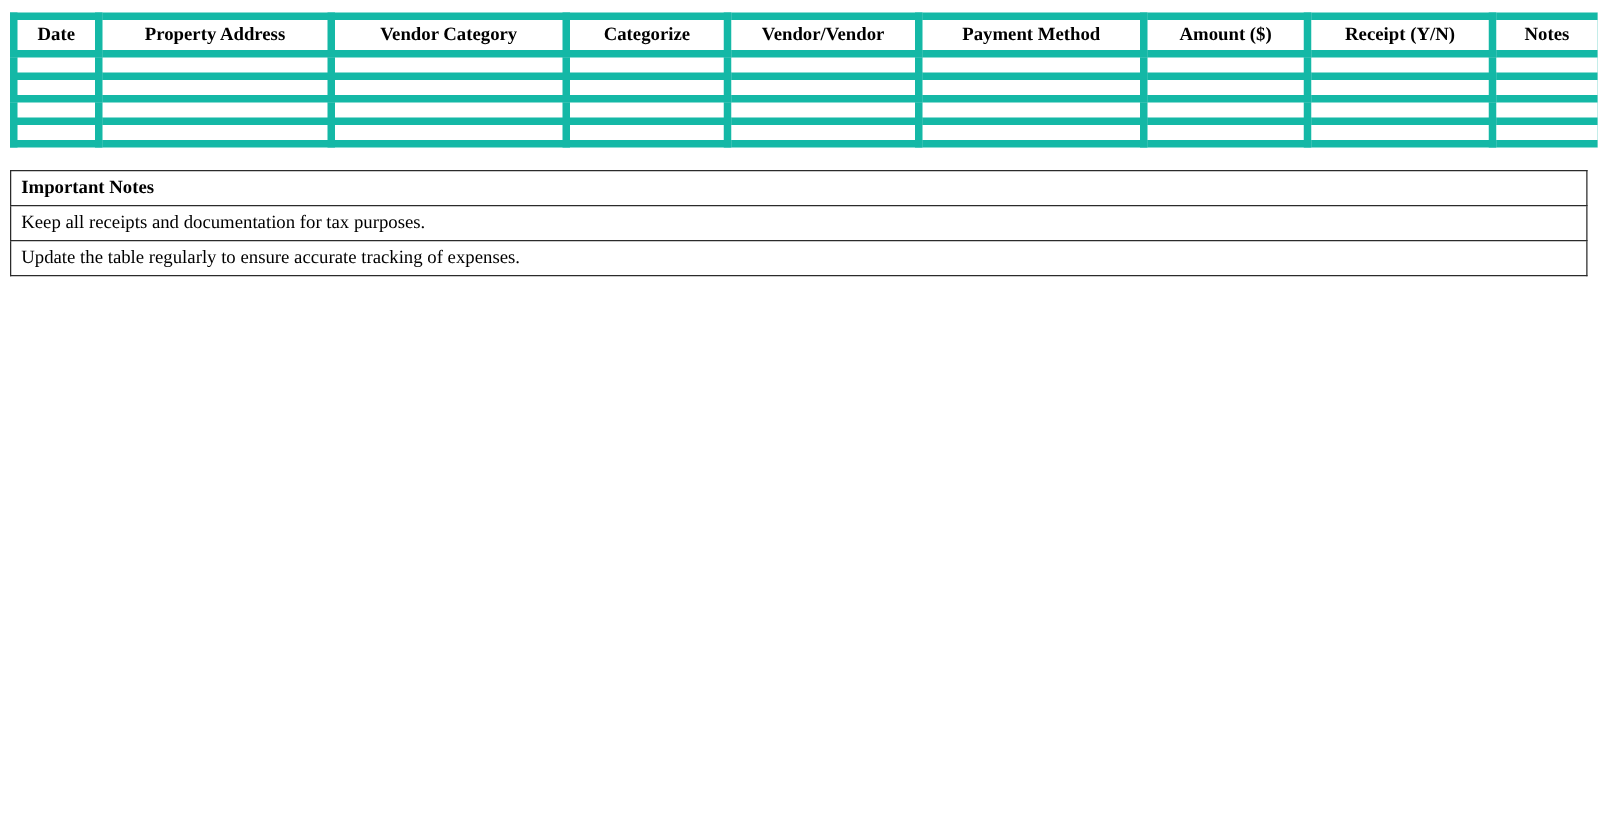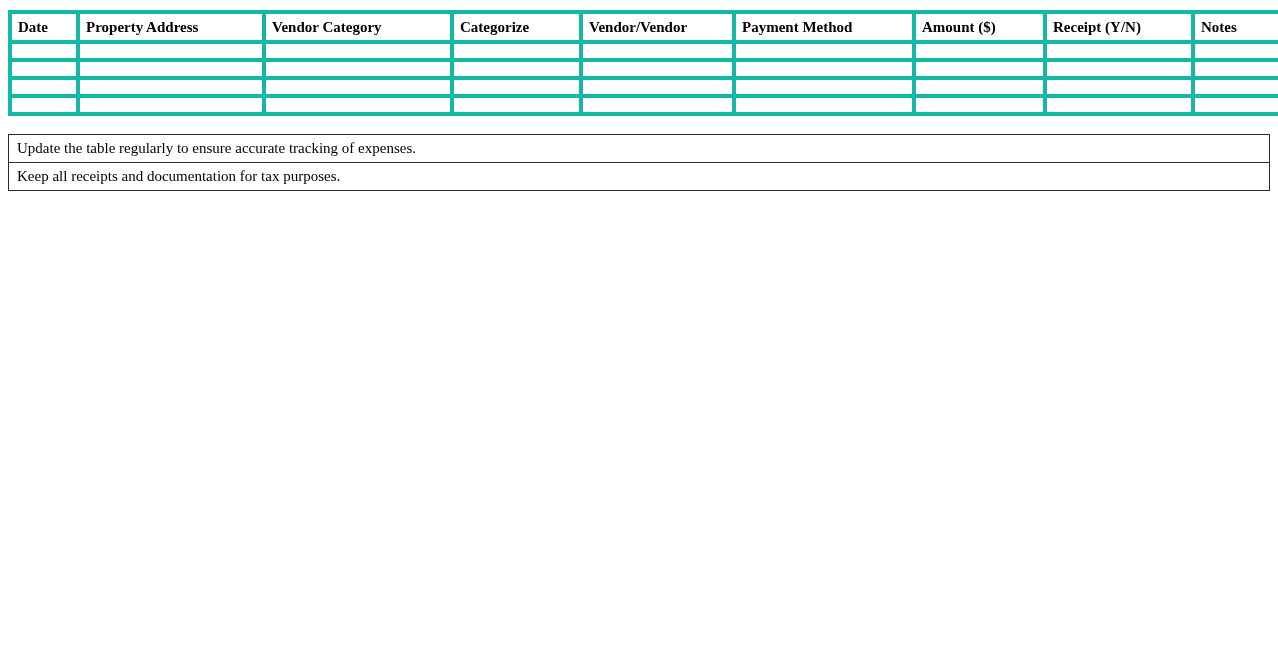--- a/index.html
+++ b/index.html
@@ -22,25 +22,25 @@
 
   table {
     border-collapse: collapse;
     table-layout: fixed;
     width: 1262px;
   }
 
   
   .expense-table td,
   .expense-table th {
-    border: 4px solid #14b8a6;
+    border: 6px solid #14b8a6;
     padding: 0 6px;
     font-size: 15px;
     vertical-align: middle;
-    text-align: left;
+    text-align: center;
     height: 20px;
     box-sizing: border-box;
     overflow: hidden;
     white-space: nowrap;
   }
   .expense-table th {
     font-weight: bold;
     height: 30px;
     font-size: 15px;
   }
@@ -139,22 +139,25 @@
         <td class="cell-empty"></td>
         <td class="cell-empty"></td>
       </tr>
     </tbody>
   </table>
 
   <div class="notes-wrap">
     <table class="notes-table">
       <tbody>
         <tr>
-          <td>Update the table regularly to ensure accurate tracking of expenses.</td>
+          <td class="notes-heading">Important Notes</td>
         </tr>
         <tr>
           <td>Keep all receipts and documentation for tax purposes.</td>
+        </tr>
+        <tr>
+          <td>Update the table regularly to ensure accurate tracking of expenses.</td>
         </tr>
       </tbody>
     </table>
   </div>
 
 </div>
 
 </body></html>

